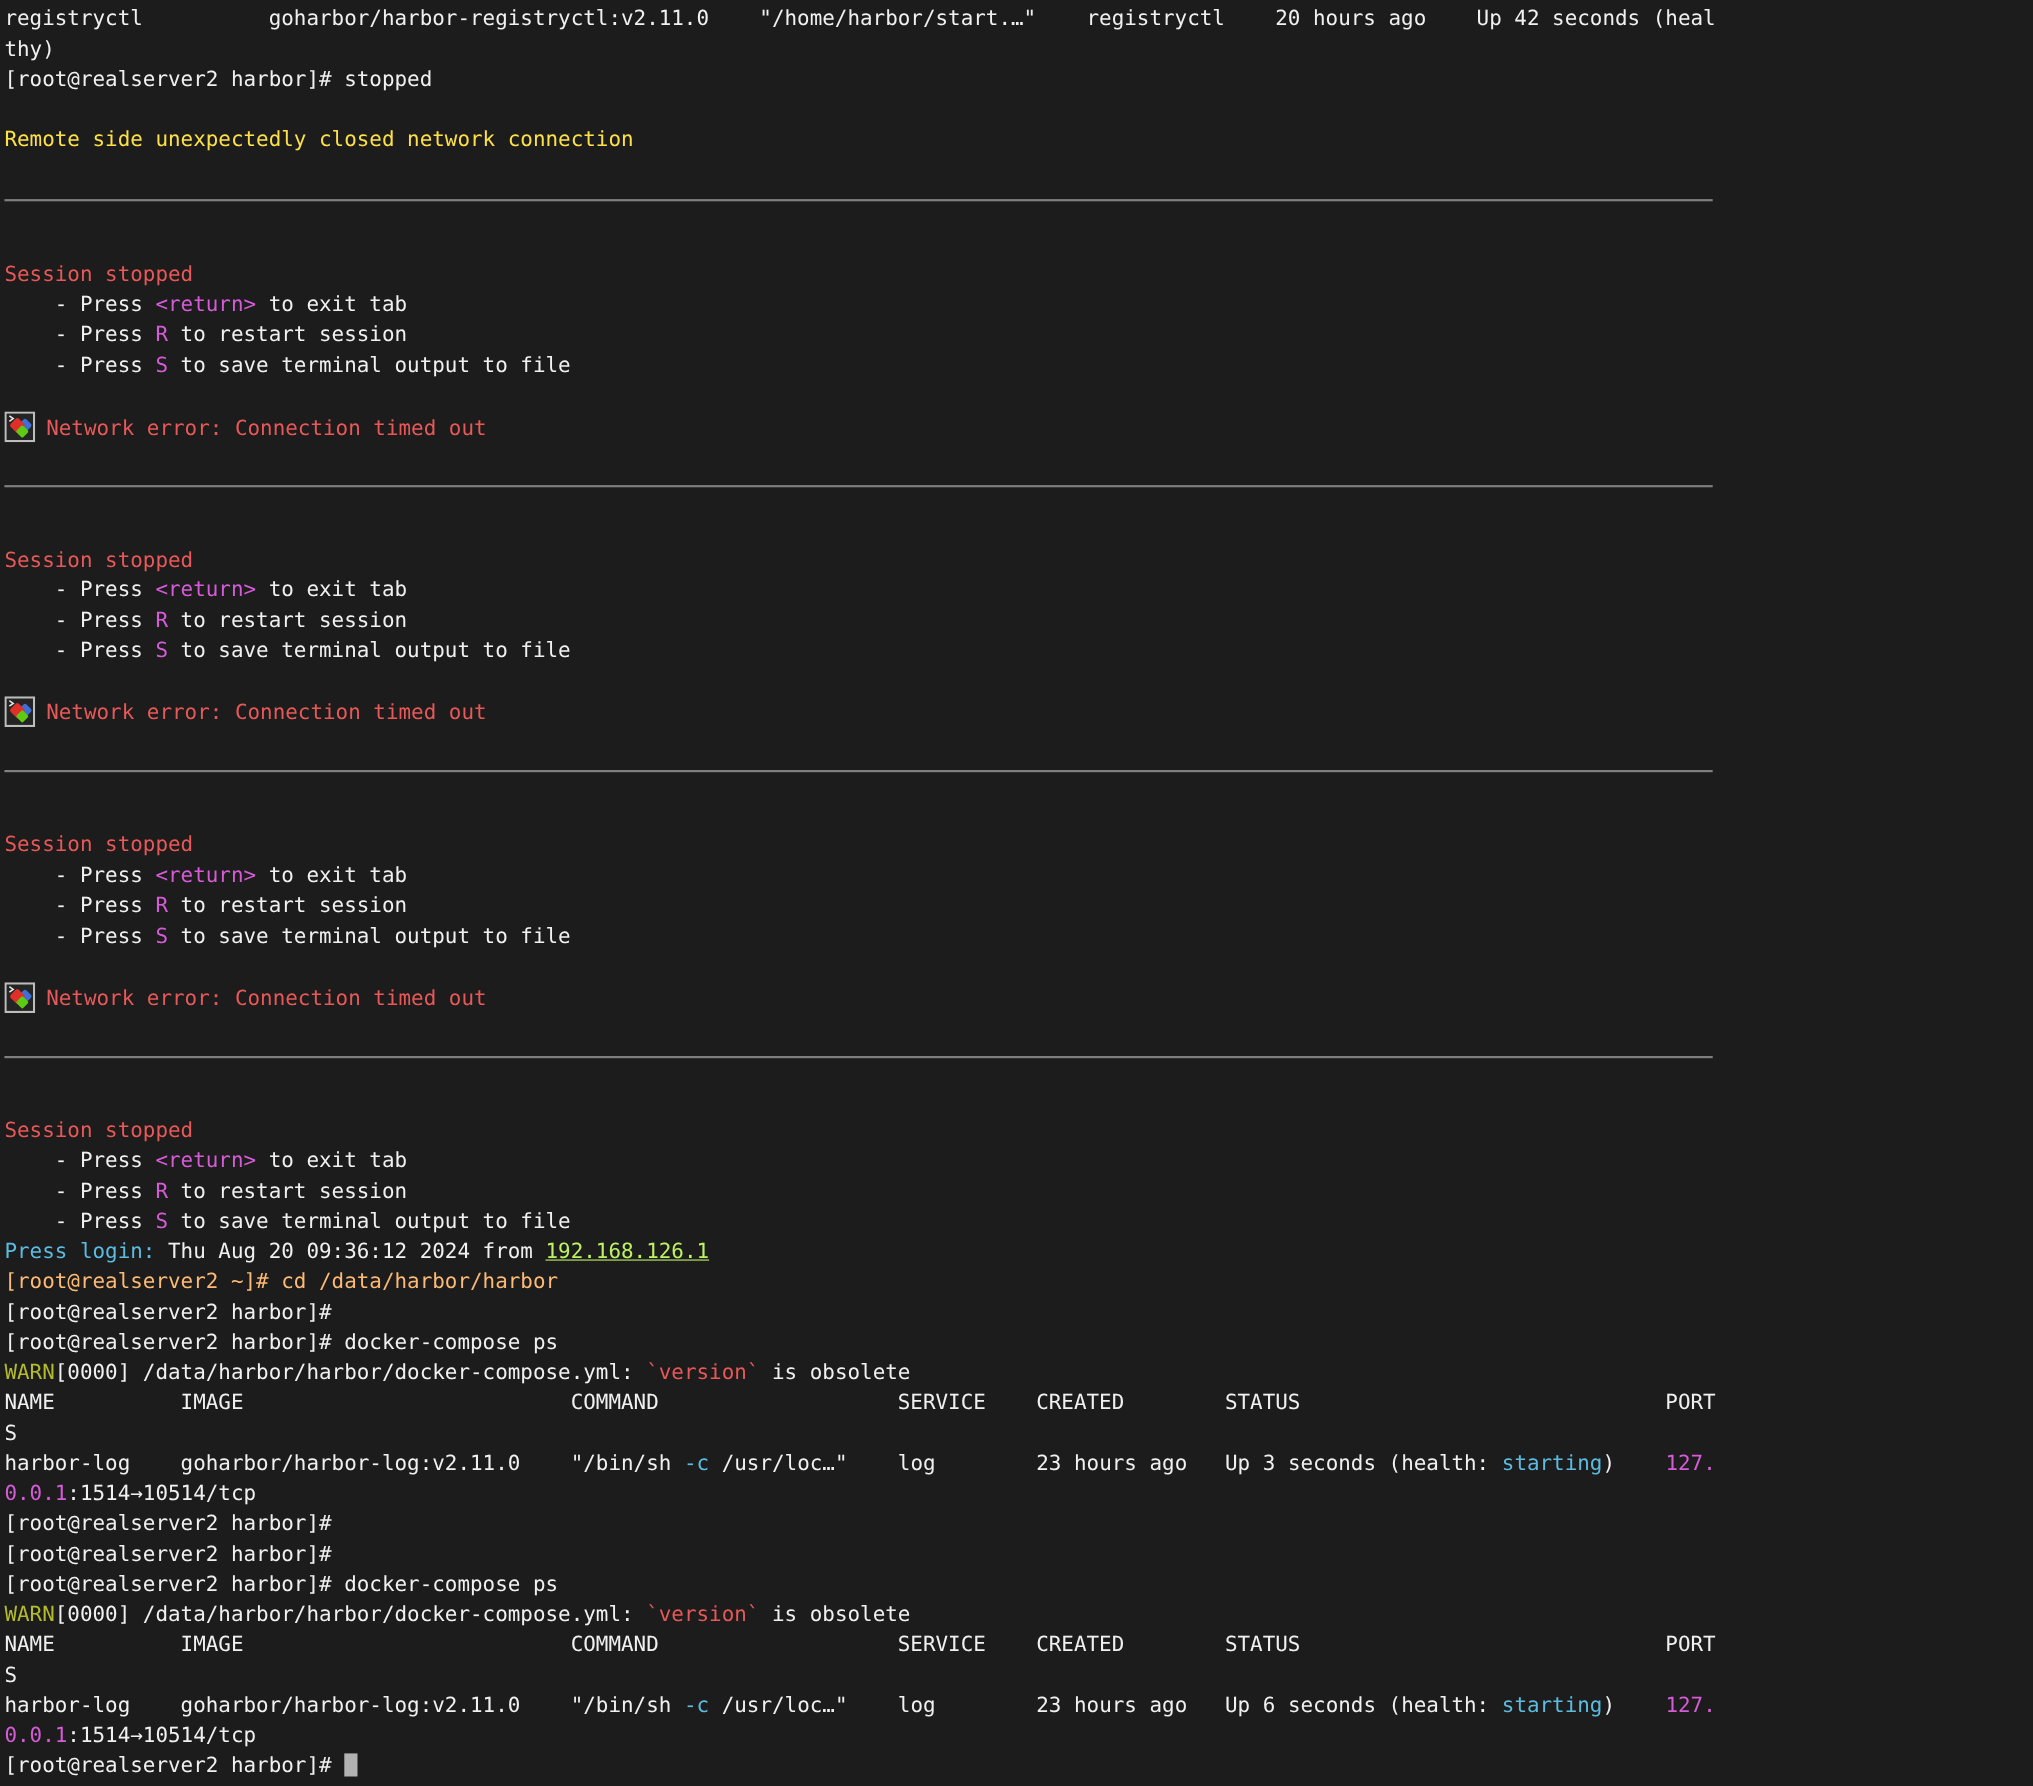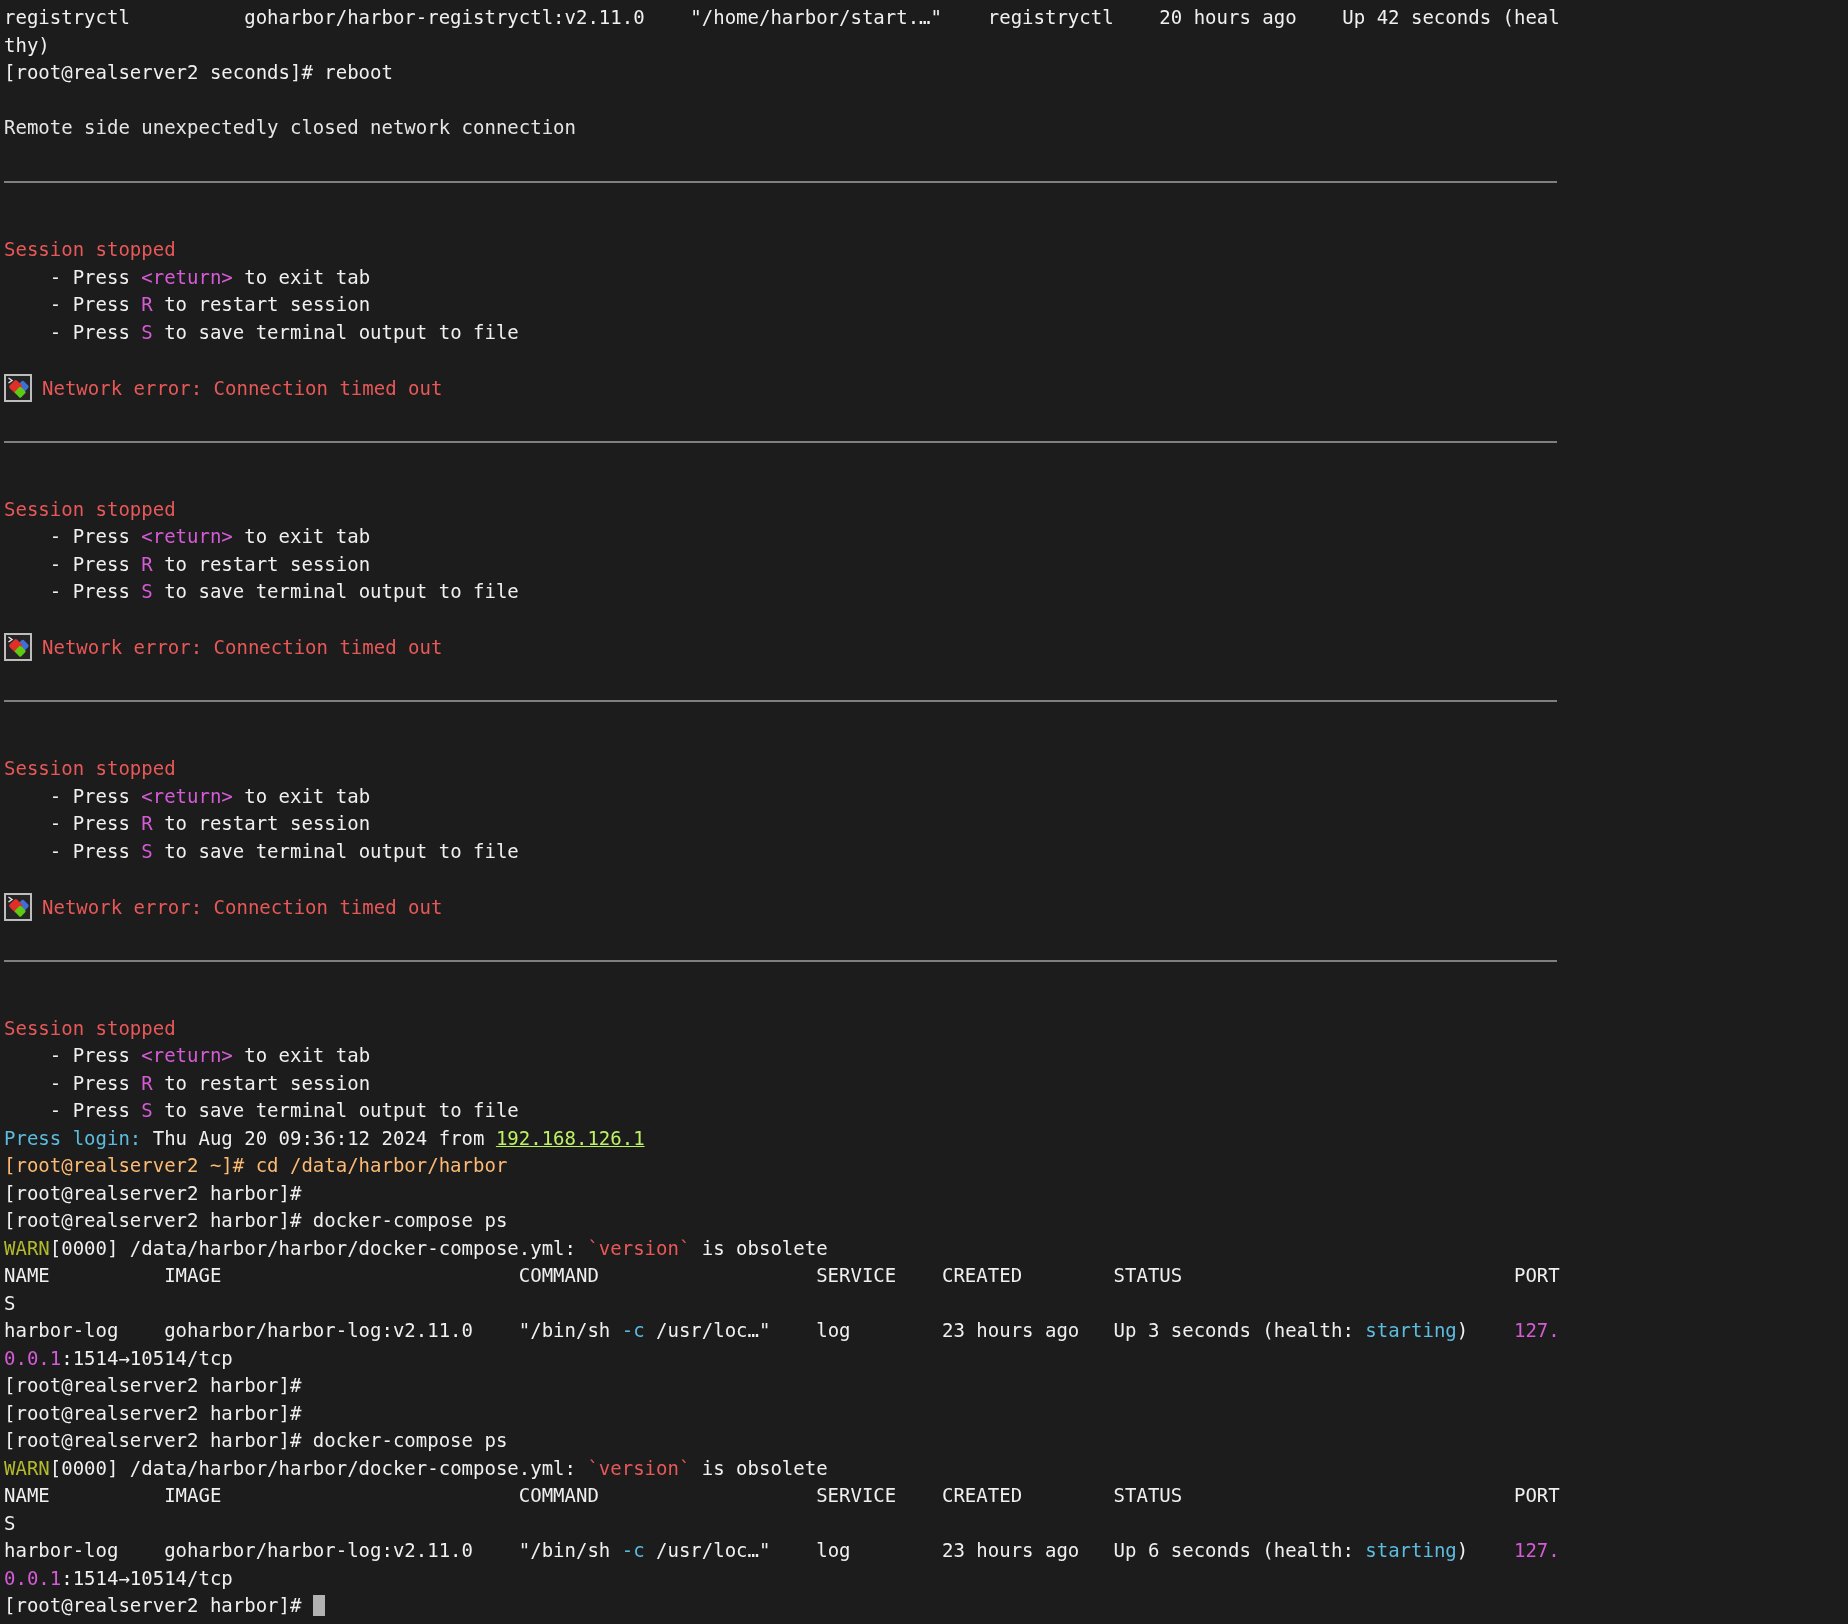--- a/index.html
+++ b/index.html
@@ -43,23 +43,23 @@
     height: 21px;
     vertical-align: -4px;
   }
 </style>
 </head>
 <body>
 
 <div class="term" id="terminal" style="background: rgb(28, 28, 28);">
     <div class="trow"><span style="color: rgb(240, 240, 240);">registryctl          goharbor/harbor-registryctl:v2.11.0    "/home/harbor/start.…"    registryctl    20 hours ago    Up 42 seconds (heal</span></div>
     <div class="trow"><span style="color: rgb(240, 240, 240);">thy)</span></div>
-    <div class="trow"><span style="color: rgb(240, 240, 240);">[root@realserver2 seconds]# reboot</span></div>
+    <div class="trow"><span style="color: rgb(240, 240, 240);">[root@realserver2 harbor]# stopped</span></div>
     <div class="trow"></div>
-    <div class="trow"><span style="color: #e5e5e5; margin-top: 36px;">Remote side unexpectedly closed network connection</span></div>
+    <div class="trow"><span style="color: #fde047; margin-top: 36px;">Remote side unexpectedly closed network connection</span></div>
     <div class="trow"></div>
     <div class="trow"><div class="sepline" style="background: rgb(127, 127, 127);"></div></div>
     <div class="trow"></div>
     <div class="trow"><span style="color: rgb(232, 88, 88);">Session stopped</span></div>
     <div class="trow"><span style="color: rgb(240, 240, 240);">    - Press </span><span style="color: rgb(214, 91, 214);">&lt;return&gt;</span><span style="color: rgb(240, 240, 240);"> to exit tab</span></div>
     <div class="trow"><span style="color: rgb(240, 240, 240);">    - Press </span><span style="color: rgb(214, 91, 214);">R</span><span style="color: rgb(240, 240, 240);"> to restart session</span></div>
     <div class="trow"><span style="color: rgb(240, 240, 240);">    - Press </span><span style="color: rgb(214, 91, 214);">S</span><span style="color: rgb(240, 240, 240);"> to save terminal output to file</span></div>
     <div class="trow"></div>
     <div class="trow"><span class="erricon"><svg width="28" height="28" viewBox="0 0 28 28" xmlns="http://www.w3.org/2000/svg">
           <rect x="1" y="1" width="26" height="26" fill="#242424" stroke="#bdbdbd" stroke-width="2"></rect>

